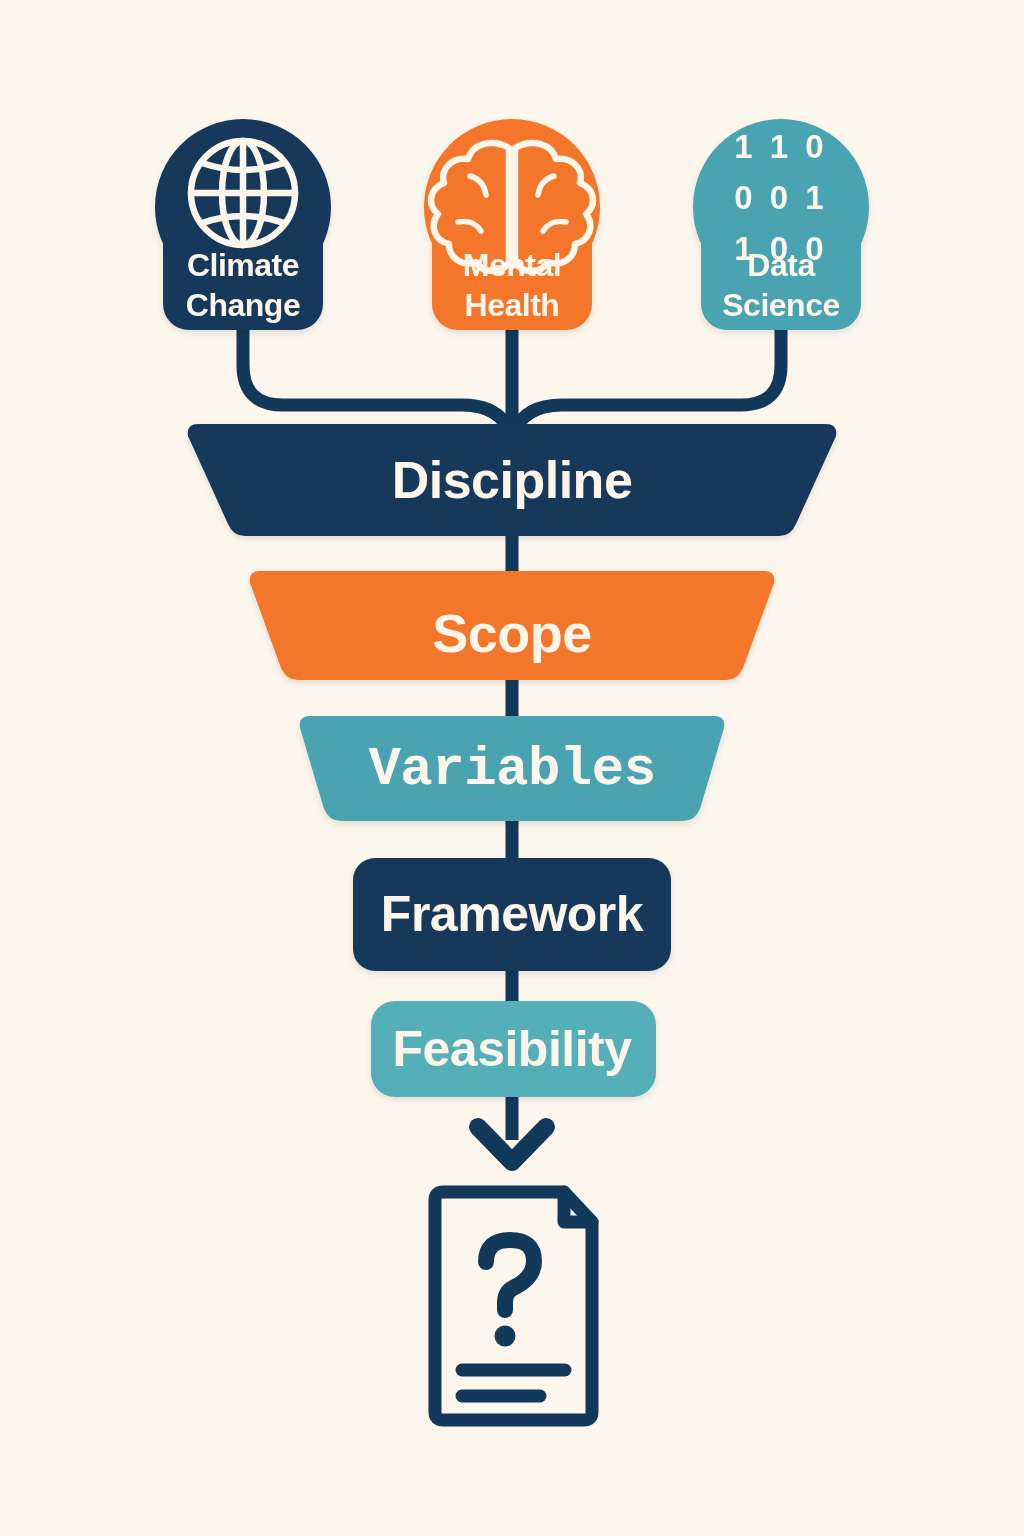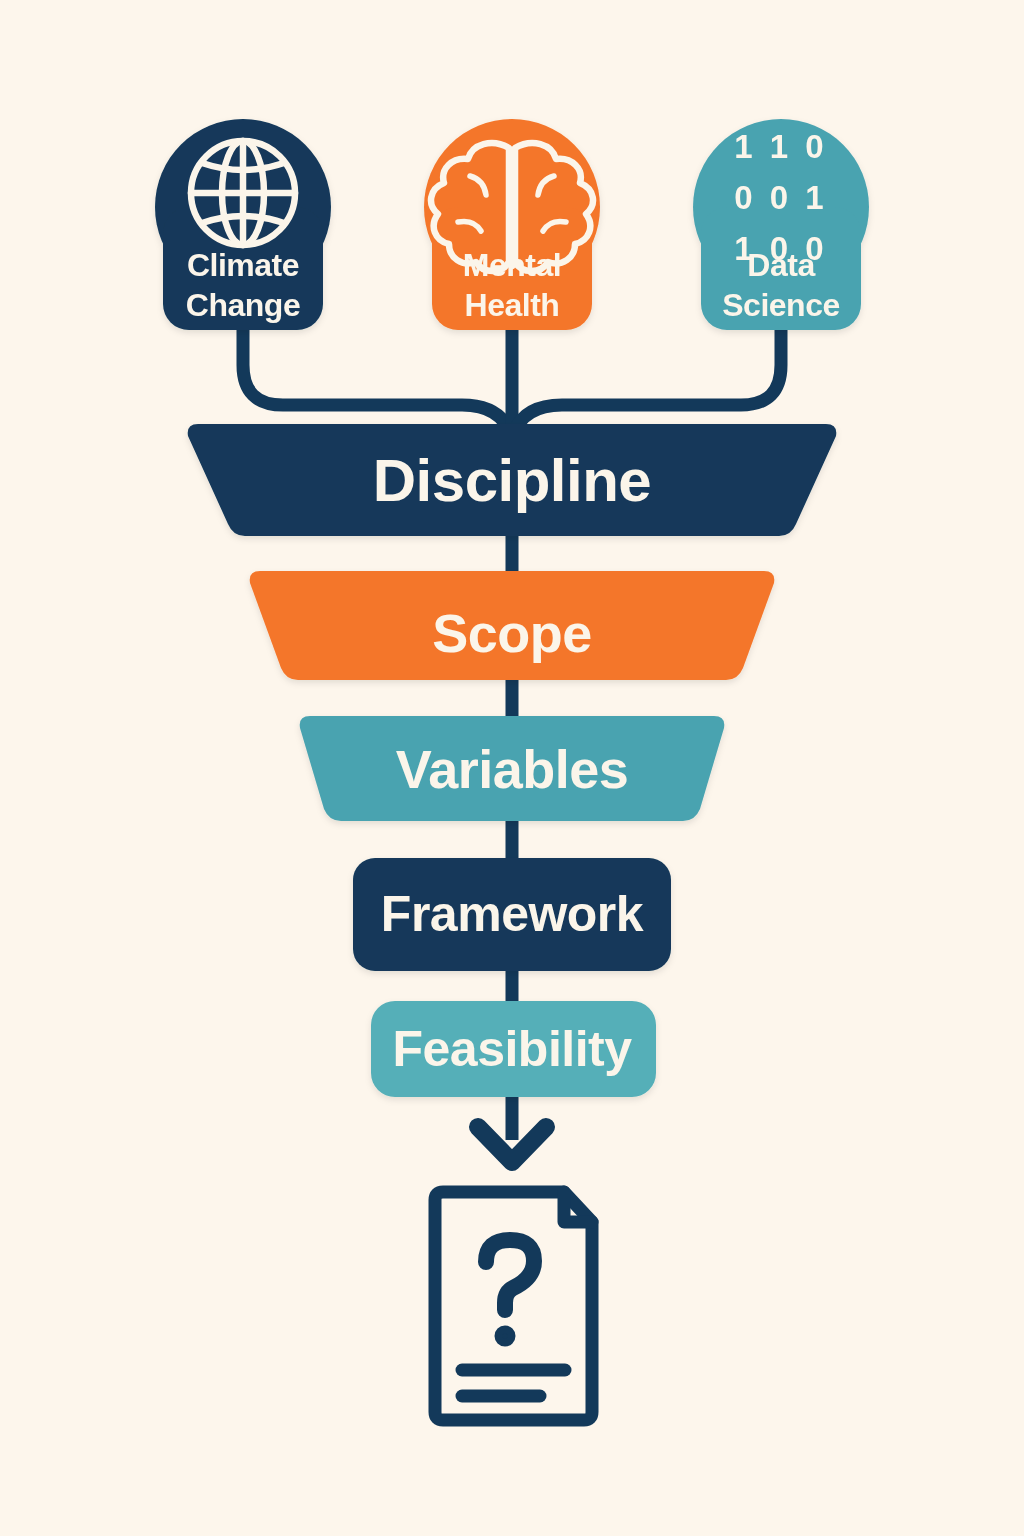--- a/index.html
+++ b/index.html
@@ -37,21 +37,21 @@
     letter-spacing: -0.5px;
     pointer-events: none;
     white-space: nowrap;
   }
   .badge-label {
     font-size: 32px;
     line-height: 40px;
     white-space: pre-line;
     flex-direction: column;
   }
-  .stage-label-xl { font-size: 60px; }
+  .stage-label-xl { font-size: 52px; }
   .stage-label-lg { font-size: 54px; }
   .stage-label-md { font-size: 50px; }
   .binary-label {
     position: absolute;
     display: flex;
     flex-direction: column;
     align-items: center;
     justify-content: center;
     color: #FBF5EA;
     font-weight: bold;
@@ -197,19 +197,19 @@
 0 0 1
 1 0 0</div>
 
   <div class="lbl badge-label" style="left:691px; top:244px; width:180px; height:82px;">Data
 Science</div>
 
   <div class="lbl stage-label-xl" style="left:312px; top:450px; width:400px; height:60px;">Discipline</div>
 
   <div class="lbl stage-label-lg" style="left:312px; top:604px; width:400px; height:58px;">Scope</div>
 
-  <div class="lbl stage-label-lg" style="left:312px; top:740px; width:400px; height:58px;">Variables</div>
+  <div class="lbl stage-label-lg" style="left:312px; top:740px; width:400px; height:58px;font-family:Liberation Mono, monospace;">Variables</div>
 
   <div class="lbl stage-label-md" style="left:332px; top:886px; width:360px; height:56px;">Framework</div>
 
   <div class="lbl stage-label-md" style="left:342px; top:1022px; width:340px; height:54px;">Feasibility</div>
 
 </div>
 
 </body></html>

